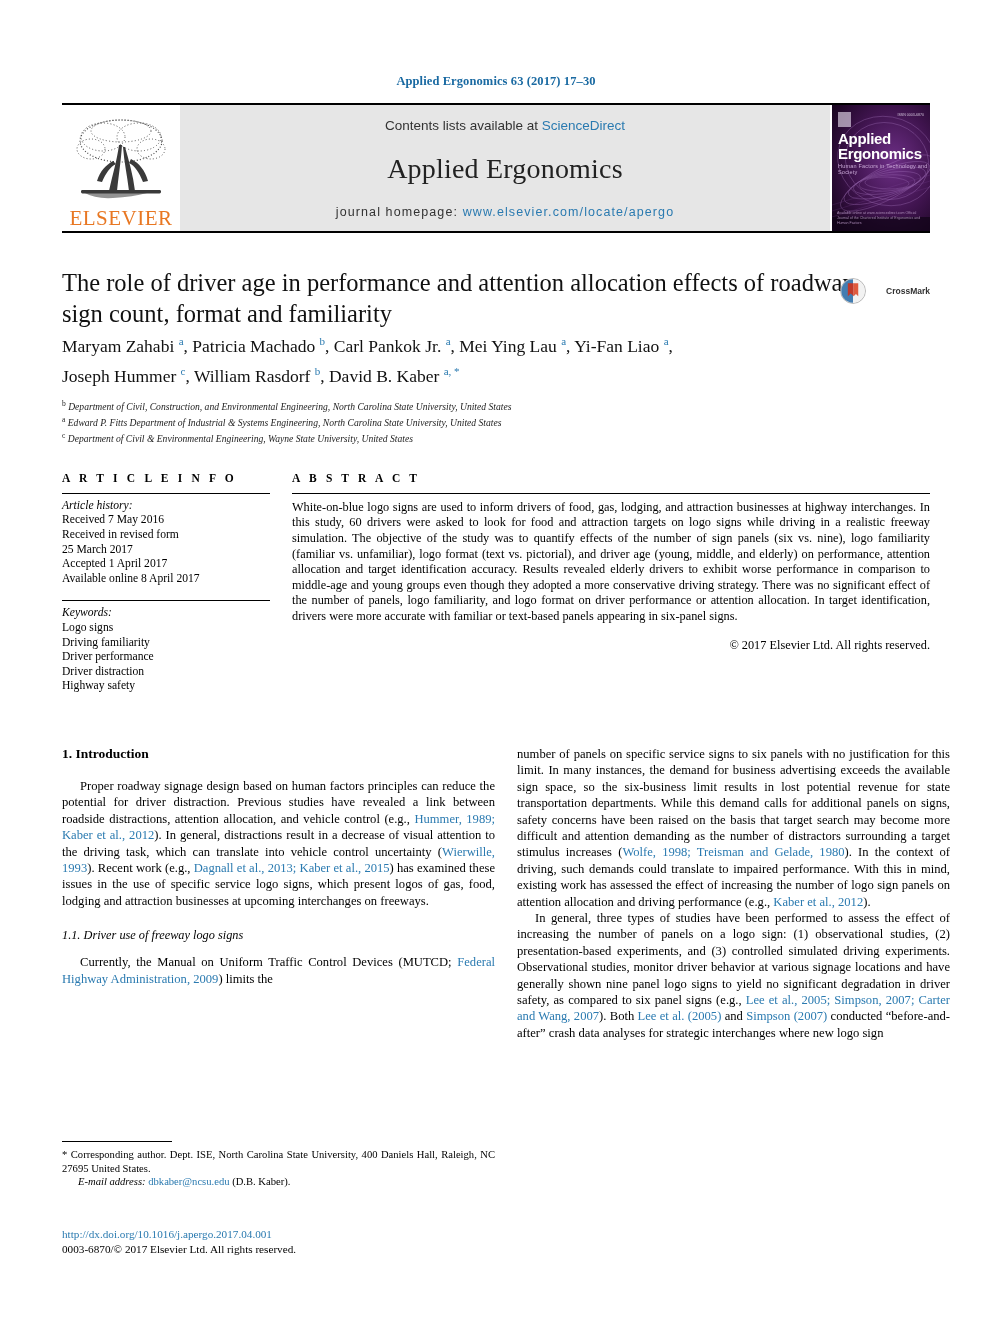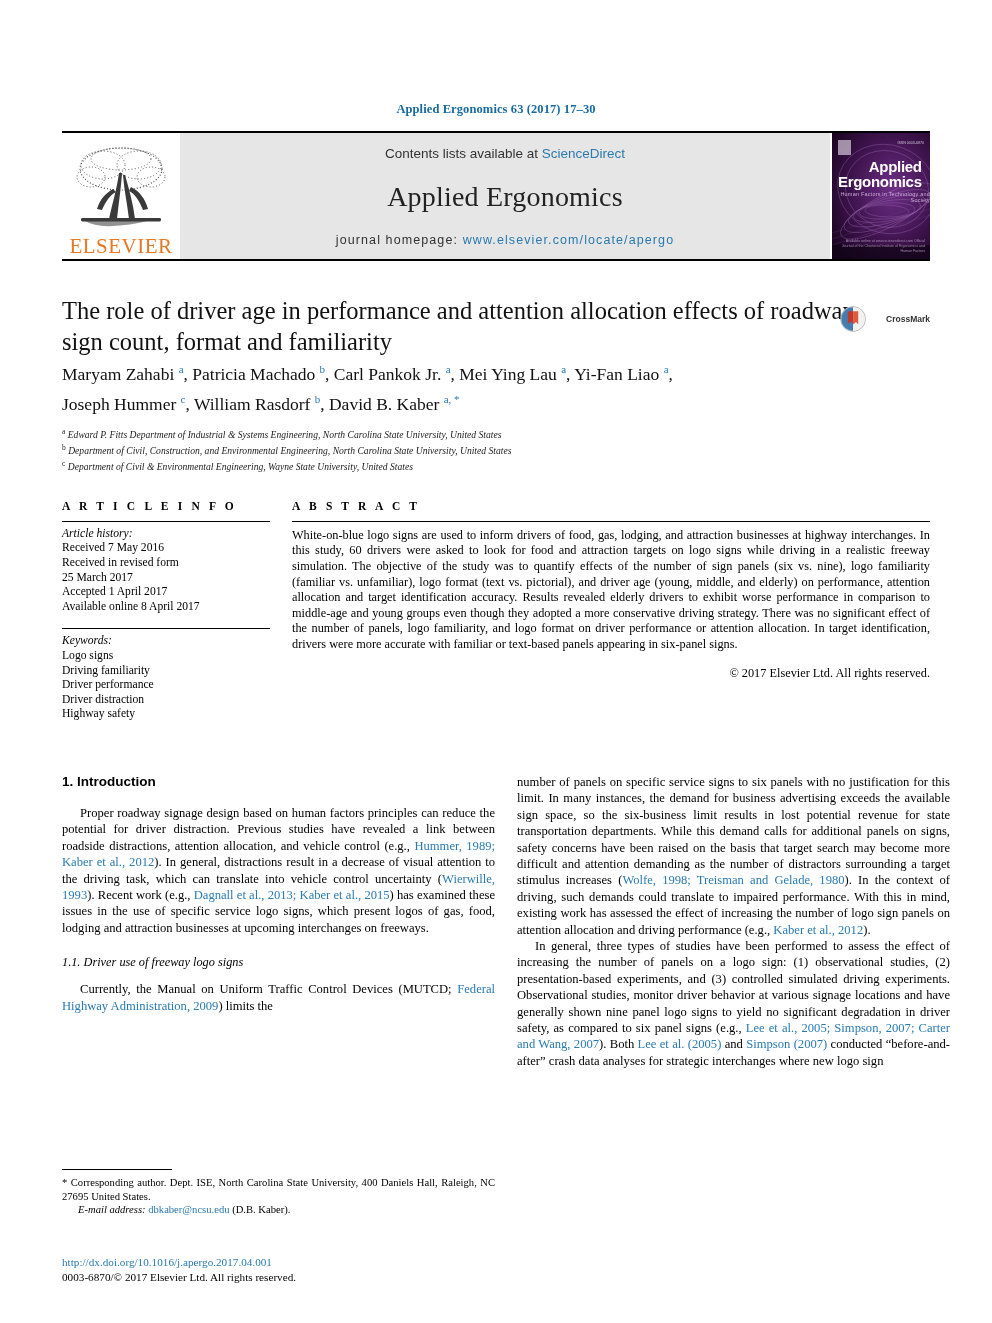--- a/index.html
+++ b/index.html
@@ -16,21 +16,20 @@
 
   
   .runhead {
     text-align: center;
     font-family: "Liberation Serif", serif;
     font-weight: bold;
     font-size: 12.5px;
     color: #1a6aa2;
     padding-top: 74px;
     letter-spacing: 0.1px;
-    margin-top: 28px;
   }
 
   
   .masthead-rule {
     margin: 14px 62px 0 62px;
     border-top: 2.5px solid #000;
   }
   .masthead {
     display: flex;
     margin: 0 62px;
@@ -82,21 +81,20 @@
     letter-spacing: 1.1px;
   }
   .homepage-line .url { color: #2a7ab0; }
   .cover-thumb {
     width: 98px;
     flex: 0 0 98px;
     margin-left: 2px;
     position: relative;
     background: #1a0620;
     overflow: hidden;
-    text-align: right;
   }
   .cover-thumb .cov-txt1 {
     position: absolute; left: 6px; top: 26px;
     color: #fff; font-family: "Liberation Sans", sans-serif;
     font-size: 15px; font-weight: bold; line-height: 15px; letter-spacing: -0.3px;
   }
   .cover-thumb .cov-txt2 {
     position: absolute; left: 6px; top: 58px;
     color: #c9a8d6; font-family: "Liberation Sans", sans-serif;
     font-size: 5.5px; letter-spacing: 0.2px;
@@ -198,21 +196,21 @@
   }
 
   
   .bodywrap {
     margin: 52px 62px 0 62px;
     display: flex;
     gap: 22px;
   }
   .bodycol { width: 433px; flex: 0 0 433px; }
   .h1 {
-    font-family: Liberation Sans, sans-serif;
+    font-family: Liberation Serif, serif;
     font-weight: bold;
     font-size: 13.5px;
     margin: 0 0 16px 0;
   }
   .h2 {
     font-family: "Liberation Serif", serif;
     font-weight: normal;
     font-style: italic;
     font-size: 12.3px;
     margin: 19px 0 11px 0;
@@ -347,22 +345,22 @@
       </svg>
       <span class="cm-label">CrossMark</span>
     </div>
 
     <div class="authors">
       <div>Maryam Zahabi <sup>a</sup>, Patricia Machado <sup>b</sup>, Carl Pankok Jr. <sup>a</sup>, Mei Ying Lau <sup>a</sup>, Yi-Fan Liao <sup>a</sup>,</div>
       <div>Joseph Hummer <sup>c</sup>, William Rasdorf <sup>b</sup>, David B. Kaber <sup>a, *</sup></div>
     </div>
 
     <div class="affils">
+      <div><sup>b</sup> Department of Civil, Construction, and Environmental Engineering, North Carolina State University, United States</div>
       <div><sup>a</sup> Edward P. Fitts Department of Industrial &amp; Systems Engineering, North Carolina State University, United States</div>
-      <div><sup>b</sup> Department of Civil, Construction, and Environmental Engineering, North Carolina State University, United States</div>
       <div><sup>c</sup> Department of Civil &amp; Environmental Engineering, Wayne State University, United States</div>
     </div>
   </div>
 
   <div class="infoblock">
 
     <div class="col-info">
       <div class="sechead">A R T I C L E  I N F O</div>
       <div class="thinrule"></div>
       <div class="info-group">

